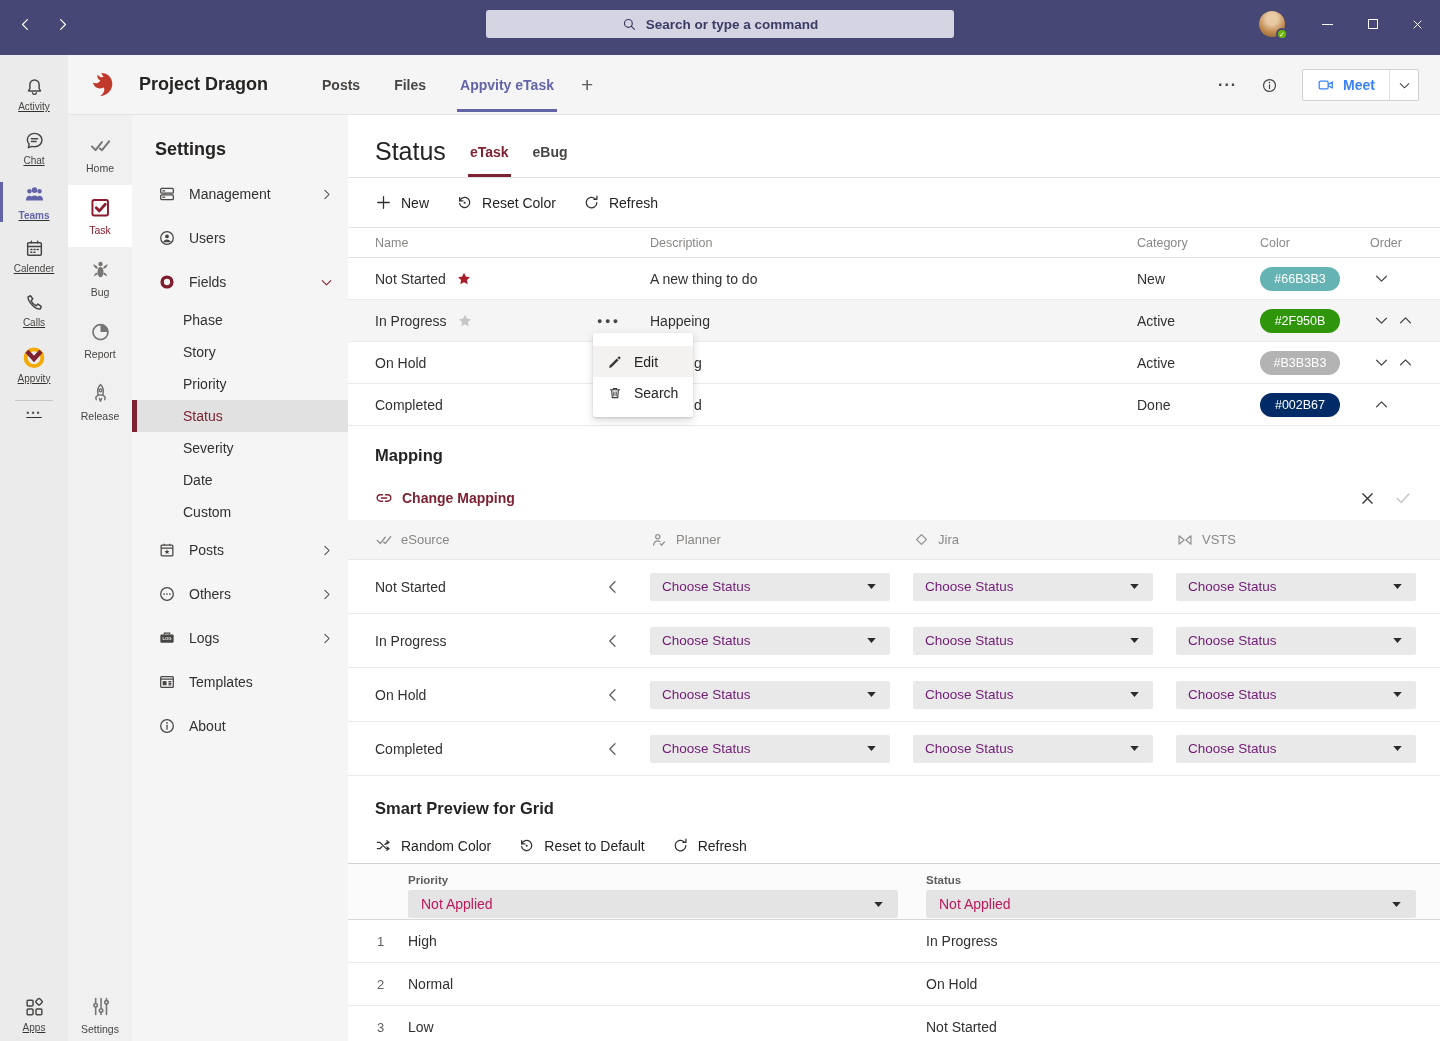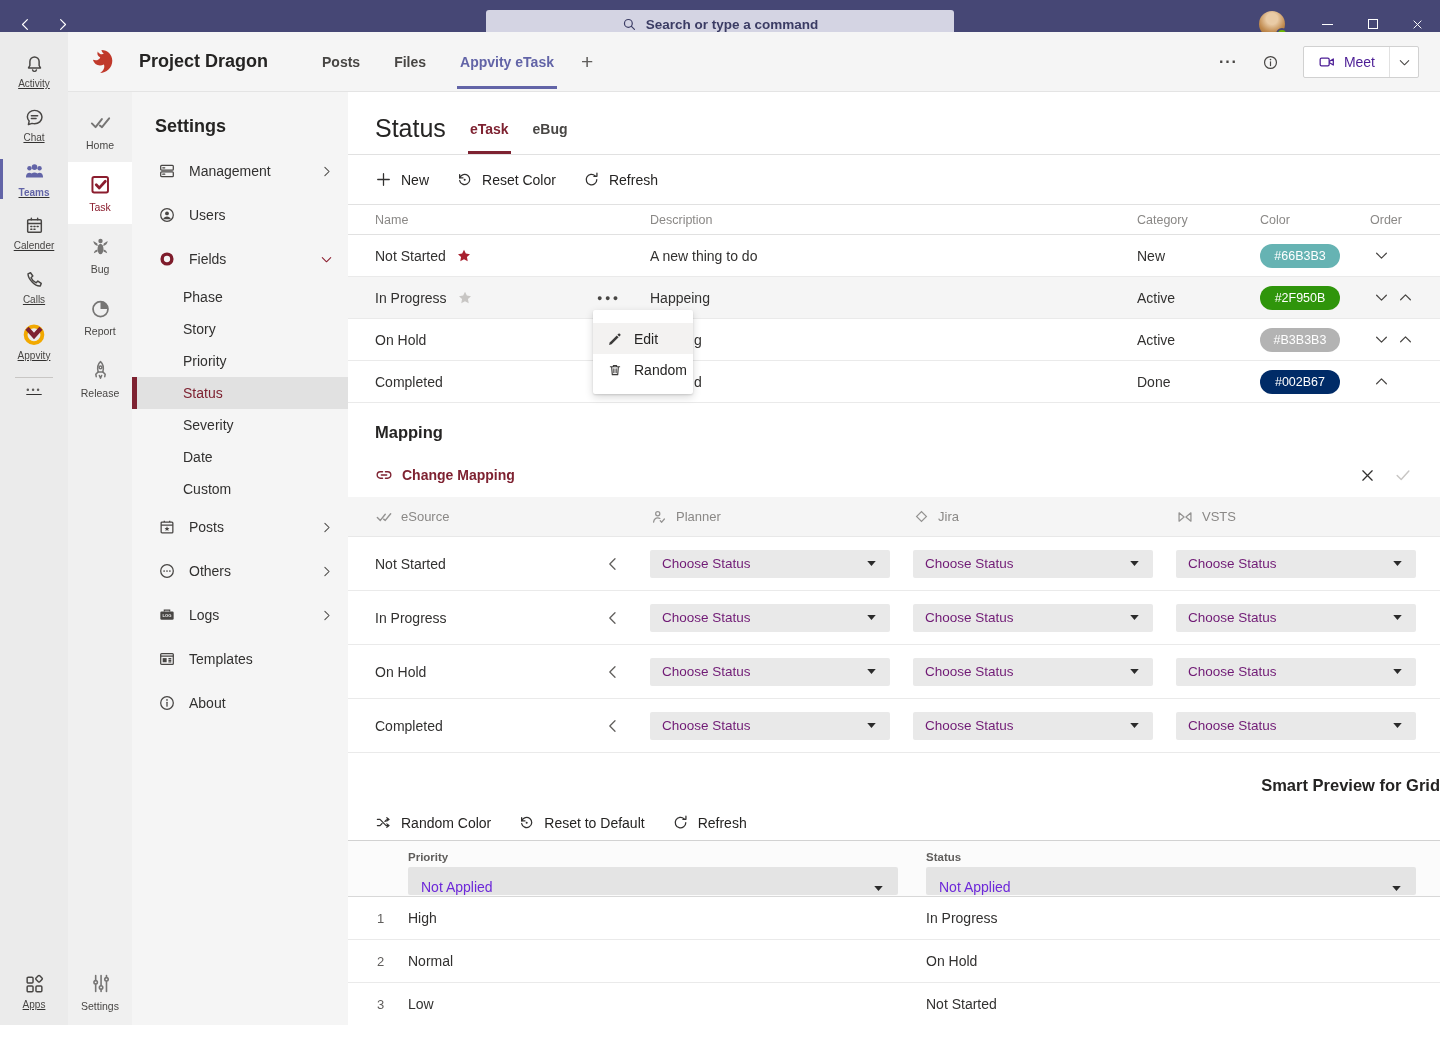--- a/index.html
+++ b/index.html
@@ -4,21 +4,21 @@
 <style>
   * { margin:0; padding:0; box-sizing:border-box; }
   html,body { background:#ddd; }
   body { font-family:"Liberation Sans", sans-serif; }
   .app { width:1440px; height:1041px; position:relative; background:#fff; overflow:hidden;
          color:#323130; font-size:14px; margin:0 auto; }
   svg.ic { display:block; }
   svg.ic * { vector-effect:non-scaling-stroke; }
 
   
-  .titlebar { height:32px; background:#464775; position:relative; display:flex; align-items:center; }
+  .titlebar { height:55px; background:#464775; position:relative; display:flex; align-items:center; }
   .nav-arrows { position:absolute; left:13px; top:0; height:48px; display:flex; align-items:center; gap:13px; color:#fff; }
   .nav-arrow { width:24px; height:30px; display:flex; align-items:center; justify-content:center; }
   .search-box { position:absolute; left:486px; top:10px; width:468px; height:28px; background:#D4D4E3;
                 border-radius:3px; display:flex; align-items:center; justify-content:center; gap:9px;
                 color:#3B3C64; font-weight:bold; font-size:13.5px; cursor:text; }
   .tb-right { position:absolute; right:0; top:0; height:48px; display:flex; align-items:center; }
   .avatar { width:26px; height:26px; border-radius:50%; position:relative; margin-right:20px;
             background:radial-gradient(circle at 50% 30%, #E9CBA6 25%, #C08A4E 60%, #8C5D2E 100%); }
   .presence { position:absolute; right:-3px; bottom:-3px; width:12px; height:12px; border-radius:50%;
               background:#6BB700; border:2px solid #464775; display:flex; align-items:center; justify-content:center;
@@ -50,21 +50,21 @@
   .ch-tabs { display:flex; margin-left:37px; }
   .ch-tab { display:flex; align-items:center; padding:0 17px; font-weight:bold; color:#484644;
             position:relative; cursor:pointer; font-size:14px; }
   .ch-tab.active { color:#6264A7; }
   .ch-tab.active::after { content:""; position:absolute; left:14px; right:14px; bottom:2px; height:3px; background:#6264A7; }
   .ch-addtab { display:flex; align-items:center; color:#605E5C; font-size:21px; font-weight:400; padding:0 10px; cursor:pointer; }
   .ch-right { position:absolute; right:21px; top:0; height:60px; display:flex; align-items:center; gap:24px; }
   .ch-iconbtn { color:#484644; cursor:pointer; display:flex; align-items:center; }
   .meet-btn { display:flex; align-items:stretch; height:32px; background:#fff; border:1px solid #D1D1D1;
               border-radius:2px; cursor:pointer; }
-  .meet-main { display:flex; align-items:center; gap:8px; padding:0 14px; font-weight:normal; color:#4c1d95; }
+  .meet-main { display:flex; align-items:center; gap:8px; padding:0 14px; font-weight:bold; color:#3b82f6; }
   .meet-split { width:1px; background:#E1E1E1; }
   .meet-caret { width:28px; display:flex; align-items:center; justify-content:center; color:#484644; }
 
   
   .workspace { flex:1; display:flex; min-height:0; }
 
   .module-rail { width:64px; background:#F0F0F0; display:flex; flex-direction:column; padding-top:8px; }
   .mod-item { height:62px; display:flex; flex-direction:column; align-items:center; justify-content:center;
               gap:5px; font-size:10.5px; color:#484644; cursor:pointer; }
   .mod-item .micon { color:#767574; }
@@ -115,21 +115,21 @@
   .cell-order { flex:1; display:flex; align-items:center; gap:9px; padding-left:4px; }
   .ord-btn { color:#484644; cursor:pointer; display:flex; }
 
   .ctx-menu { position:absolute; left:245px; top:218px; width:100px; background:#fff; border-radius:2px;
               box-shadow:0 3px 8px rgba(0,0,0,.16), 0 1px 2px rgba(0,0,0,.12); padding:13px 0 9px; z-index:6; }
   .ctx-item { height:31px; display:flex; align-items:center; gap:11px; padding-left:14px; color:#252423; cursor:pointer; }
   .ctx-item.hovered { background:#F3F2F1; }
   .ctx-item .cicon { color:#3B3A39; }
 
   .section-head { padding:20px 0 0 27px; height:50px; font-size:16.5px; font-weight:bold; color:#252423; }
-  .section-head.h2 { height:52px; padding-top:23px;text-align:right; }
+  .section-head.h2 { height:52px; padding-top:23px; }
 
   .map-actionrow { height:44px; display:flex; align-items:center; padding-left:27px; position:relative; }
   .link-btn { display:flex; align-items:center; gap:9px; color:#7E2231; font-weight:bold; font-size:14px; cursor:pointer; }
   .map-x { position:absolute; left:1011px; color:#323130; cursor:pointer; }
   .map-ok { position:absolute; left:1046px; color:#C8C6C4; cursor:pointer; }
 
   .map-band { height:40px; background:#F5F5F5; border-bottom:1px solid #E8E8E8; display:flex; align-items:center;
               padding-left:27px; color:#8A8886; font-size:13px; }
   .mb-src { width:275px; } .mb-col { width:263px; }
   .mb-lab { display:flex; align-items:center; gap:8px; }
@@ -139,21 +139,21 @@
   .map-label { width:230px; color:#323130; }
   .map-back { width:45px; color:#605E5C; display:flex; cursor:pointer; }
   .dropdown { width:240px; height:28px; background:#E9E9E9; border-radius:2px; display:flex; align-items:center;
               padding:0 12px; color:#701a75; font-size:13.5px; margin-right:23px; cursor:pointer; }
   .dropdown .caret { margin-left:auto; color:#2B2B2B; display:flex; }
 
   .sp-toolbar { height:35px; display:flex; align-items:center; padding-left:27px; gap:27px; }
   .sp-band { height:57px; background:#FBFBFB; border-top:1px solid #D2D2D2; border-bottom:1px solid #D8D8D8; position:relative; }
   .sp-lab { position:absolute; top:10px; font-size:11.5px; font-weight:bold; color:#605E5C; }
   .sp-dd { position:absolute; top:26px; width:490px; height:28px; background:#E4E4E4; border-radius:2px;
-           display:flex; align-items:flex-end; padding:0 13px; font-size:14px; color:#6d28d9; cursor:pointer; }
+           display:flex; align-items:center; padding:0 13px; font-size:14px; color:#be185d; cursor:pointer; }
   .sp-dd .caret { margin-left:auto; color:#2B2B2B; display:flex; }
   .sp-row { height:43px; display:flex; align-items:center; border-bottom:1px solid #EAEAEA; padding-left:29px; }
   .sp-num { width:31px; color:#605E5C; font-size:13px; }
   .sp-pri { width:518px; color:#323130; }
   .sp-sta { flex:1; color:#323130; }
 </style>
 </head>
 <body>
 
 <svg width="0" height="0" style="position:absolute" aria-hidden="true">
@@ -857,21 +857,21 @@
                   </svg>
                 </span>
               <span>Edit</span>
             </div>
             <div class="ctx-item">
               <span class="cicon">
                   <svg class="ic" width="16" height="16">
                     <use href="#i-trash"></use>
                   </svg>
                 </span>
-              <span>Random</span>
+              <span>Search</span>
             </div>
           </div>
 
           <div class="section-head">Mapping</div>
 
           <div class="map-actionrow">
             <span class="link-btn">
               <span>
                   <svg class="ic" width="18" height="18">
                     <use href="#i-link"></use>

